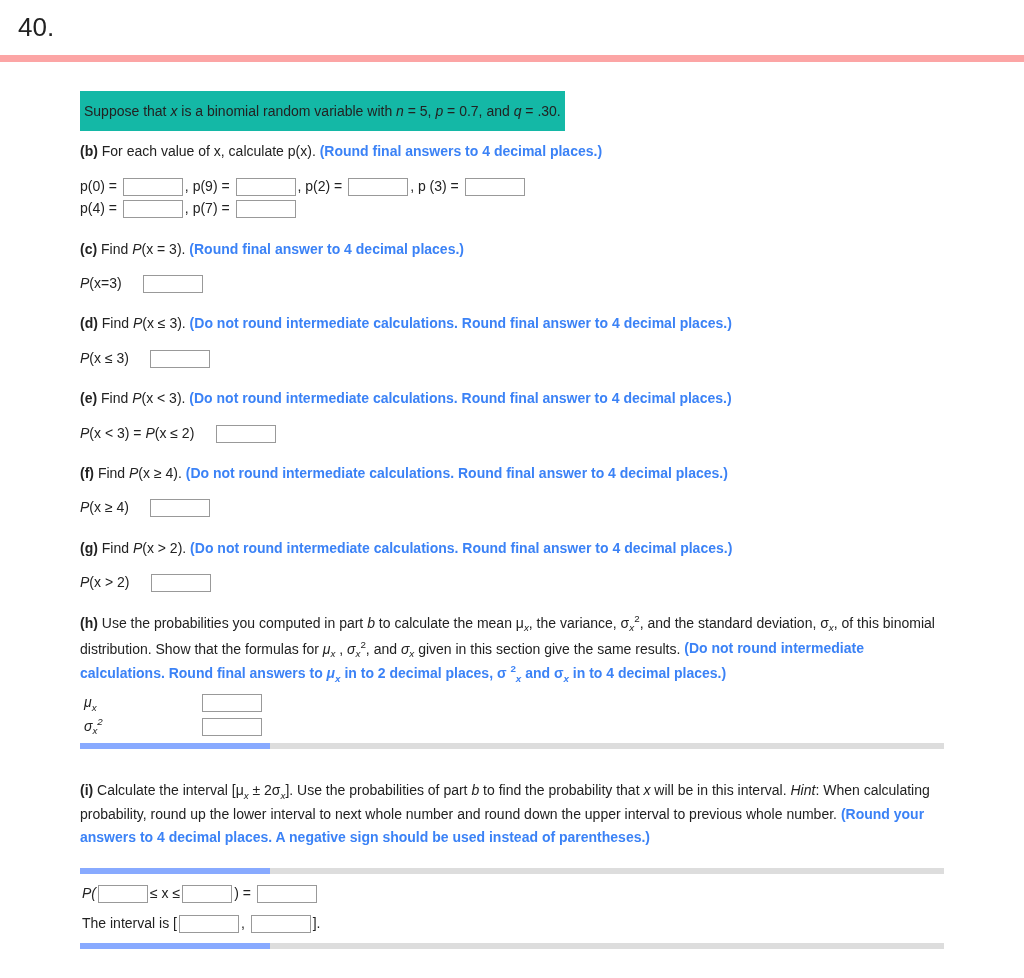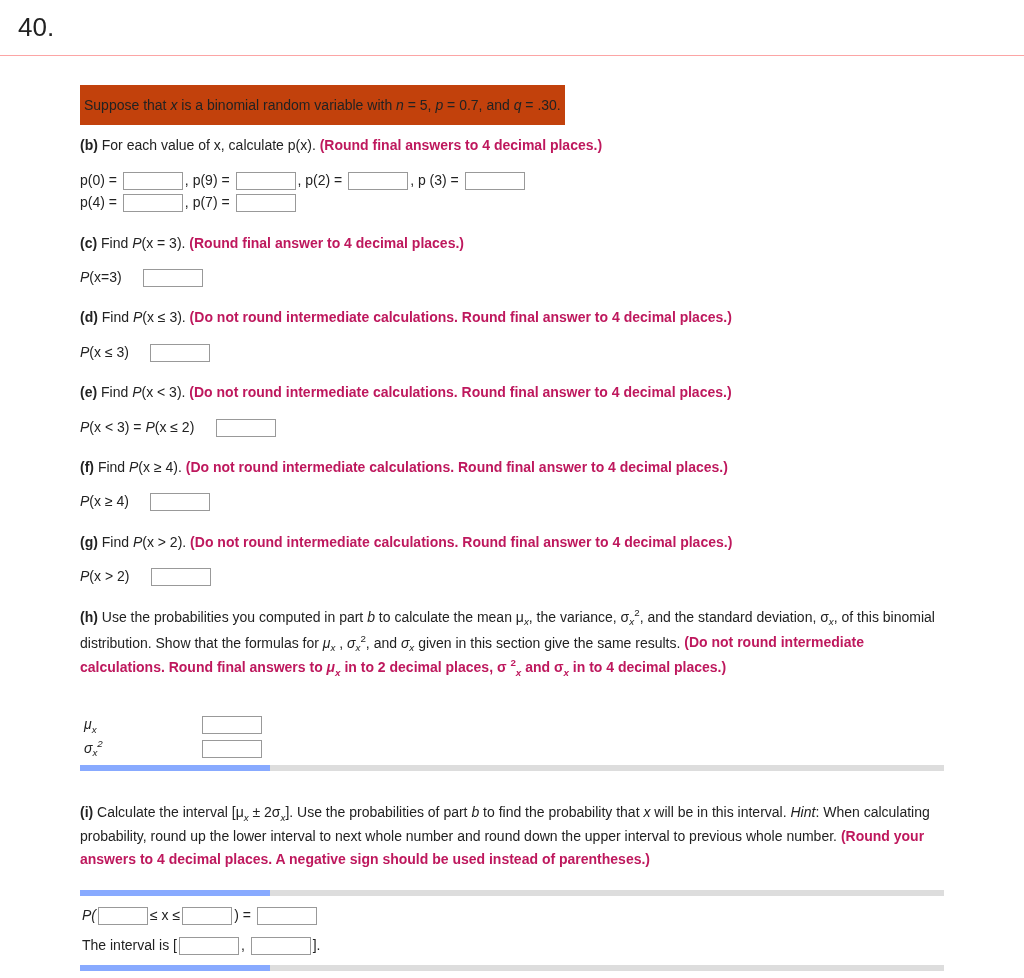--- a/index.html
+++ b/index.html
@@ -7,36 +7,36 @@
     font-family: Arial, Helvetica, sans-serif;
     font-size: 14px;
     color: #222;
     margin: 0;
     padding: 0;
     background: #fff;
   }
   .question-header {
     font-size: 26px;
     padding: 12px 18px;
-    border-bottom: 1px solid #fca5a5;
+    border-bottom: 7px solid #fca5a5;
   }
   .content {
     padding: 20px 80px 40px 80px;
   }
   .intro {
-    background: #c2410c;
+    background: #14b8a6;
     padding: 12px 4px;
     display: inline;
   }
   .section {
     margin: 18px 0;
     line-height: 1.6;
   }
   .ital { font-style: italic; }
-  .red { color: #be185d; font-weight: bold; }
+  .red { color: #3b82f6; font-weight: bold; }
   .bold { font-weight: bold; }
   input.answer-box {
     width: 60px;
     height: 18px;
     border: 1px solid #999;
     background: #fff;
     margin: 0 2px;
     vertical-align: baseline;
     font-size: 12px;
     padding: 1px 3px;
@@ -127,21 +127,21 @@
     <span class="bold">(g)</span><span> Find </span><span class="ital">P</span><span>(x &gt; 2). </span><span class="red">(Do not round intermediate calculations. Round final answer to 4 decimal places.)</span>
     <div style="margin-top:12px;">
       <span class="ital">P</span><span>(x &gt; 2)</span>
       &nbsp;&nbsp;&nbsp;&nbsp;<input class="answer-box" style="">
     </div>
   </div>
 
   <div class="section">
     <span class="bold">(h)</span><span> Use the probabilities you computed in part </span><span class="ital">b</span><span> to calculate the mean μ</span><sub class="ital">x</sub><span>, the variance, σ</span><sub class="ital">x</sub><sup>2</sup><span>, and the standard deviation, σ</span><sub class="ital">x</sub><span>, of this binomial distribution. Show that the formulas for </span><span class="ital">μ</span><sub class="ital">x</sub><span> , </span><span class="ital">σ</span><sub class="ital">x</sub><sup>2</sup><span>, and </span><span class="ital">σ</span><sub class="ital">x</sub><span> given in this section give the same results. </span><span class="red"><span>(Do not round intermediate calculations. Round final answers to </span><span class="ital">μ</span><sub class="ital">x</sub><span> in to 2 decimal places, σ </span><sup>2</sup><sub class="ital">x</sub><span> and σ</span><sub class="ital">x</sub><span> in to 4 decimal places.)</span></span>
 
-    <div class="stats-table" style="margin-top:32px;">
+    <div class="stats-table" style="margin-top:4px;">
       <div class="stats-row">
         <div class="stats-label">μ<sub>x</sub></div>
         <input class="answer-box stats-input" style="">
       </div>
       <div class="stats-row">
         <div class="stats-label">σ<sub>x</sub><sup>2</sup></div>
         <input class="answer-box stats-input" style="">
       </div>
       <div class="scrollbar-hint"></div>
     </div>

